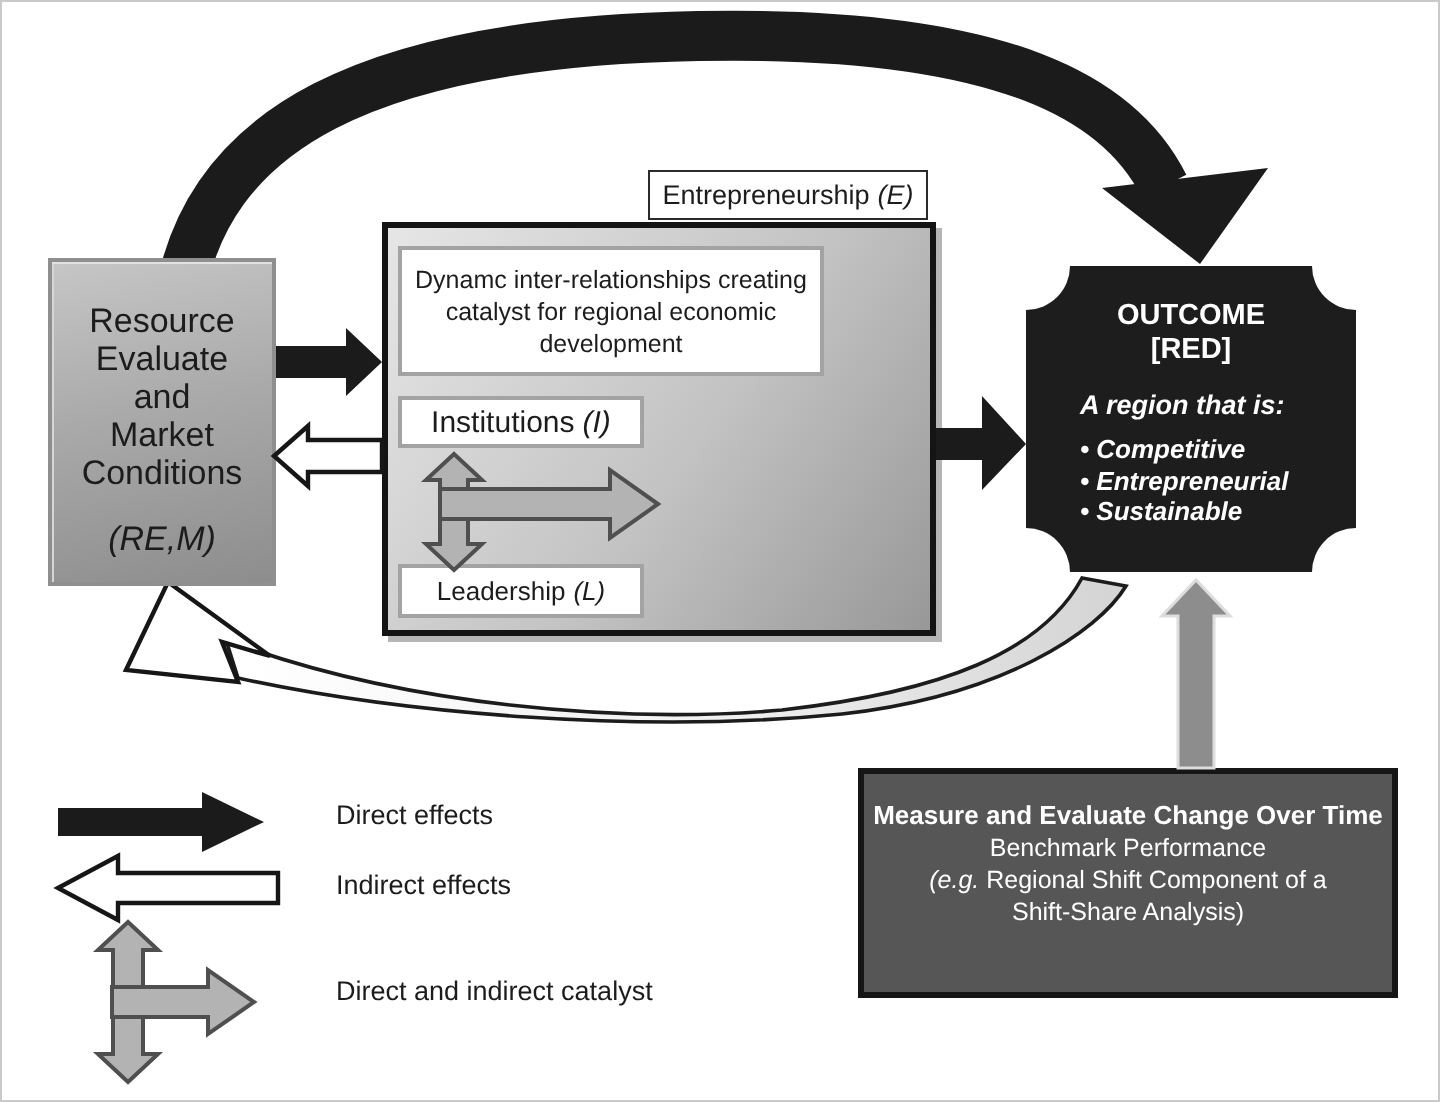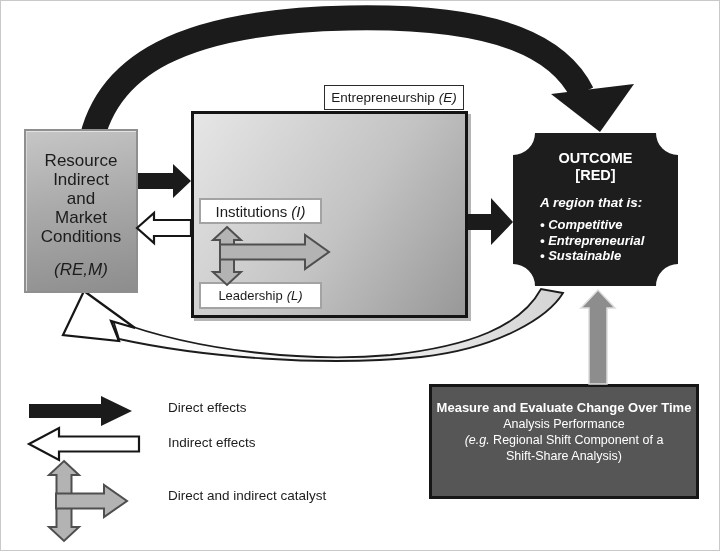--- a/index.html
+++ b/index.html
@@ -86,46 +86,49 @@
 
     <path class="arc" d="M 88,153 C 100,62 185,20 348,17 C 505,14 560,50 581,92"></path>
     <polygon class="blk" points="550,93 633,83 599,131"></polygon>
 
     <path class="band" fill="url(#bandGrad)" d="M 540,288 C 520,325 470,345 390,354 C 310,361 200,352 112,319 L 118,338 C 200,356 320,366 420,356 C 500,347 548,315 562,292 Z"></path>
     <polygon class="wht" points="83,290 134,327 110,320 118,340 62,334"></polygon>
   </svg>
 
   <div class="abs left-box">
     <div>Resource</div>
-    <div>Indirect</div>
+    <div>Evaluate</div>
     <div>and</div>
     <div>Market</div>
     <div>Conditions</div>
     <div class="lb-tag">(RE,M)</div>
   </div>
 
   <div class="abs center-box">
+    <div class="inner-box dyn-box">
+      <span>Dynamc inter-relationships creating catalyst for regional economic development</span>
+    </div>
     <div class="inner-box inst-box">
       <span>Institutions</span>
       <span class="tag">(I)</span>
     </div>
     <div class="inner-box lead-box">
       <span>Leadership</span>
       <span class="tag">(L)</span>
     </div>
   </div>
 
   <div class="abs ent-label">
     <span>Entrepreneurship</span>
     <span class="tag">(E)</span>
   </div>
 
   <div class="abs measure-box">
     <div class="m-bold">Measure and Evaluate Change Over Time</div>
-    <div>Analysis Performance</div>
+    <div>Benchmark Performance</div>
     <div>
       <span class="it">(e.g.</span><span> Regional Shift Component of a</span>
     </div>
     <div>Shift-Share Analysis)</div>
   </div>
 
   <svg class="layer" viewBox="0 0 720 551">
 
     <path class="outcome-shape" d="M 534,132 L 655,132 A 22 22 0 0 0 677,154 L 677,263 A 22 22 0 0 0 655,285 L 534,285 A 22 22 0 0 0 512,263 L 512,154 A 22 22 0 0 0 534,132 Z"></path>
 

